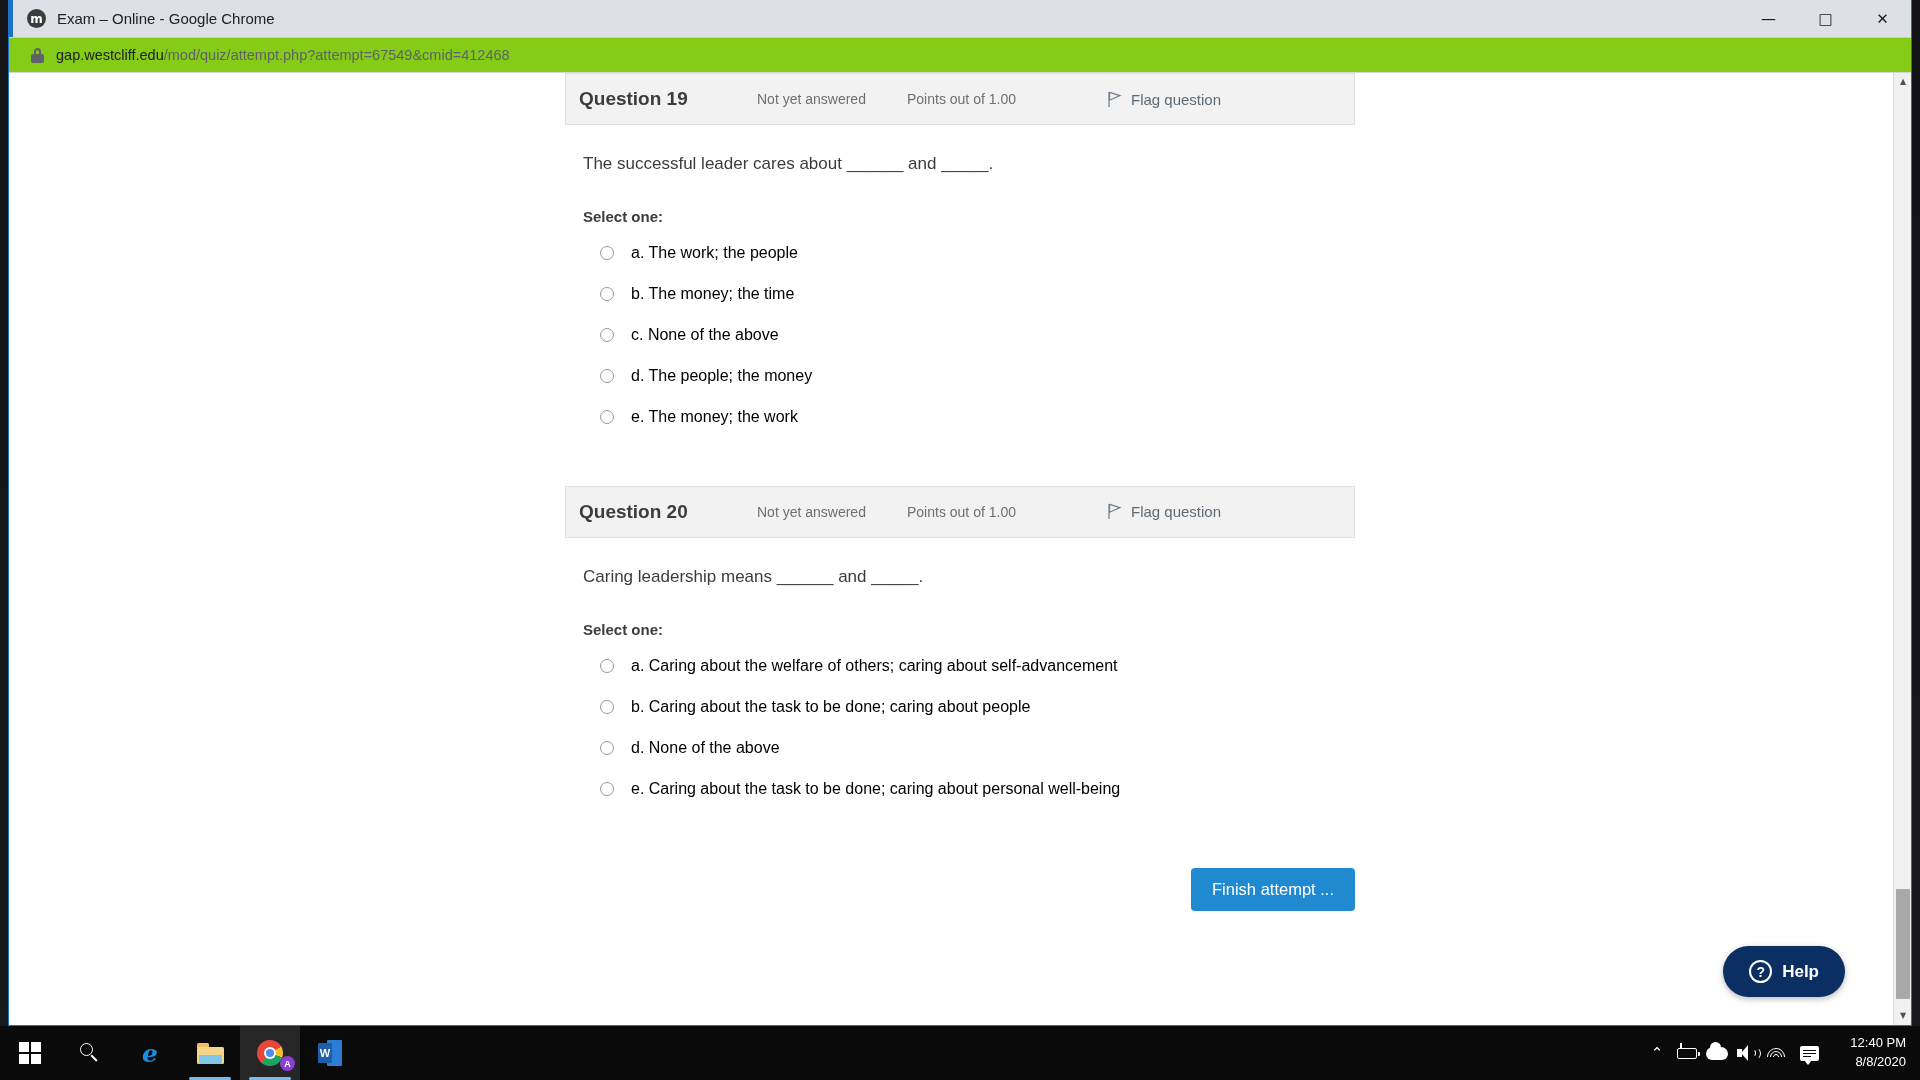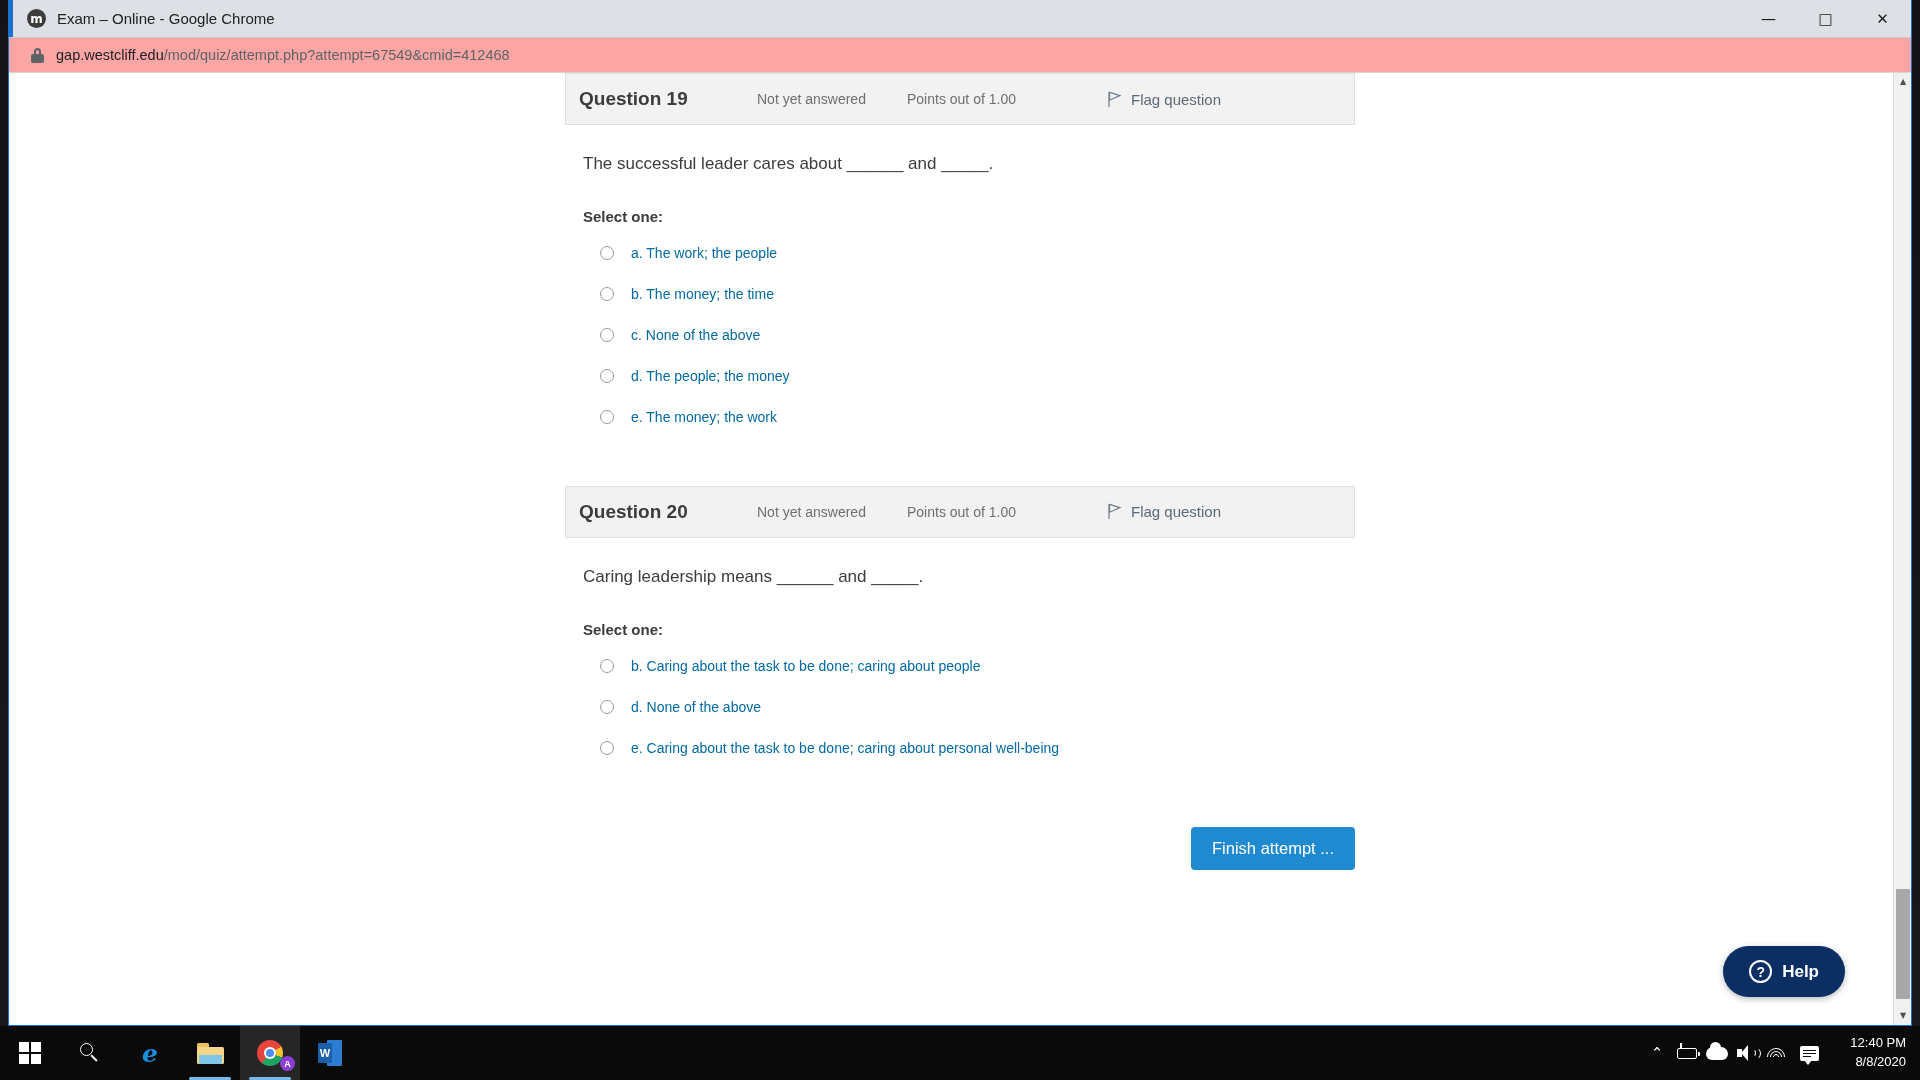--- a/index.html
+++ b/index.html
@@ -65,21 +65,21 @@
   .wc-btn {
     width: 57px; height: 38px;
     display: flex; align-items: center; justify-content: center;
     cursor: default;
   }
   .wc-glyph { font-size: 15px; color: #1b1b1b; font-family: "DejaVu Sans", sans-serif; line-height: 1; }
 
   
   #urlbar {
     height: 35px; min-height: 35px;
-    background: #fca5a5;
+    background: #84cc16;
     display: flex; align-items: center;
     border-bottom: 1px solid #d3d5d8;
   }
   #lock-icon {
     margin-left: 22px; margin-right: 12px;
     width: 13px; height: 15px;
     position: relative;
   }
   #lock-icon .body {
     position: absolute; bottom: 0; left: 0;
@@ -152,21 +152,21 @@
     padding-left: 17px;
     cursor: pointer;
   }
   .radio {
     width: 14px; height: 14px; min-width: 14px;
     border: 1px solid #9a9a9a;
     border-radius: 50%;
     background: #fff;
     margin-right: 17px;
   }
-  .answer-text { font-size: 14px; color: #0369a1; }
+  .answer-text { font-size: 16px; color: #000000; }
 
   
   #q19 { margin-bottom: 48px; }
   #footer-row {
     margin-top: 58px;
     display: flex; justify-content: flex-end;
     padding-right: 0px;
   }
   #finish-attempt {
     background: #1f8ad0;
@@ -417,20 +417,24 @@
                   </svg>
                   <span class="q-flag-label">Flag question</span>
                 </div>
               </div>
               <div class="q-body">
                 <div class="q-text">Caring leadership means ______ and _____.</div>
                 <div class="q-select-label">Select one:</div>
                 <ul class="answer-list">
                   <li class="answer-item">
                     <span class="radio"></span>
+                    <span class="answer-text">a. Caring about the welfare of others; caring about self-advancement</span>
+                  </li>
+                  <li class="answer-item">
+                    <span class="radio"></span>
                     <span class="answer-text">b. Caring about the task to be done; caring about people</span>
                   </li>
                   <li class="answer-item">
                     <span class="radio"></span>
                     <span class="answer-text">d. None of the above</span>
                   </li>
                   <li class="answer-item">
                     <span class="radio"></span>
                     <span class="answer-text">e. Caring about the task to be done; caring about personal well-being</span>
                   </li>

